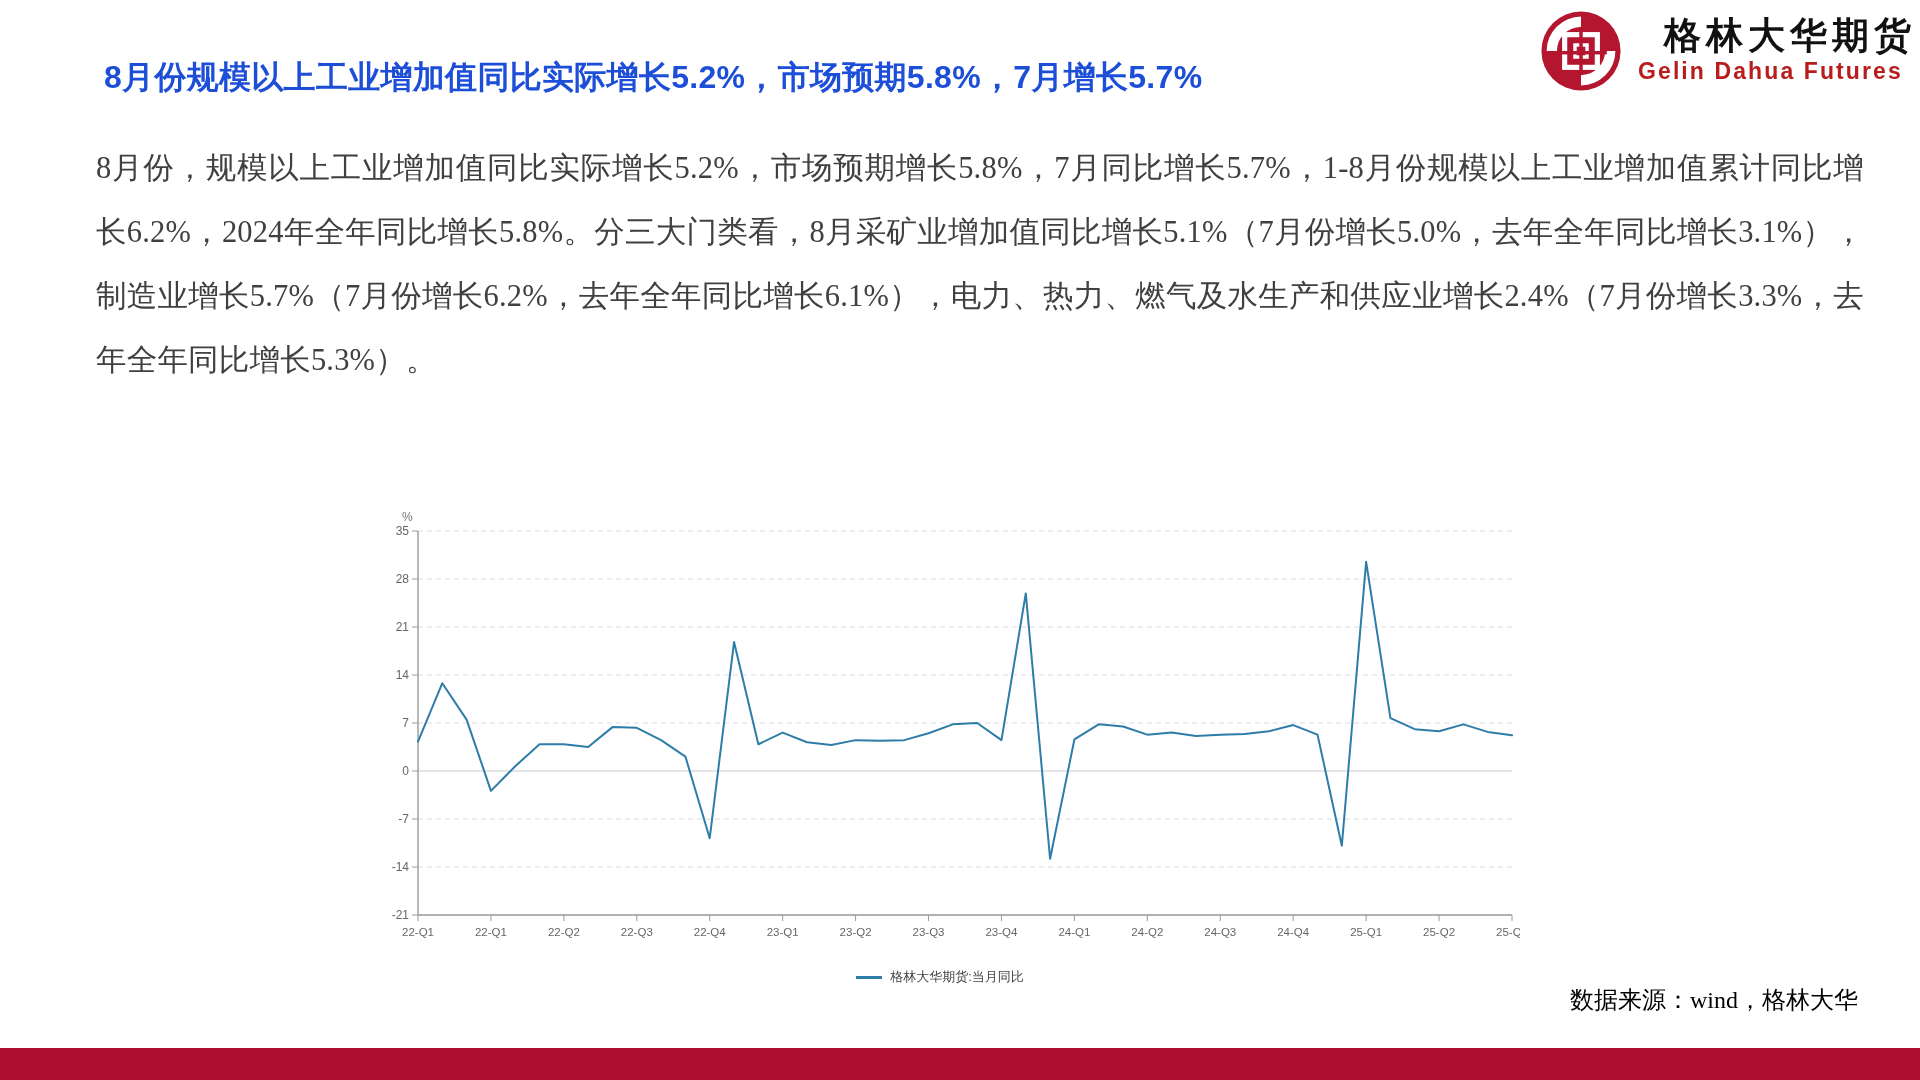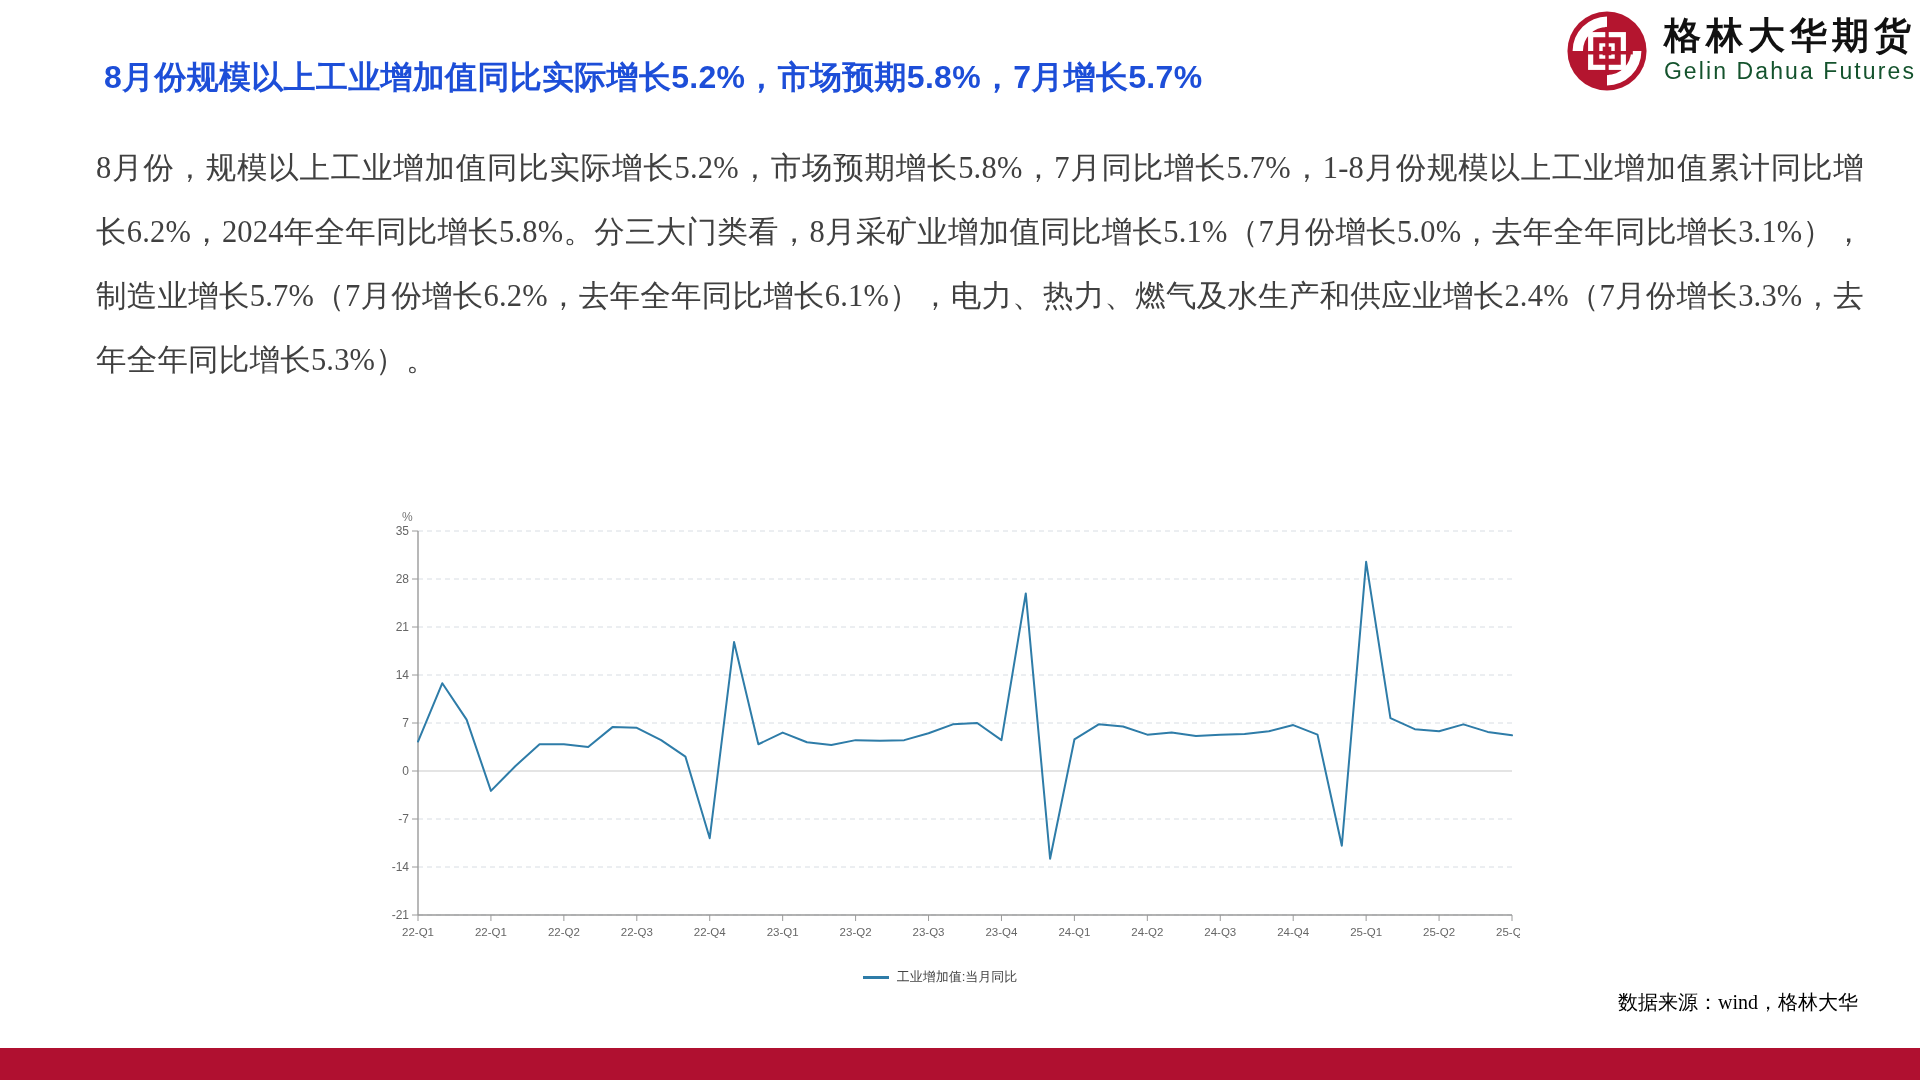--- a/index.html
+++ b/index.html
@@ -14,25 +14,25 @@
   
   #logo-area {
     position:absolute; top:8px; right:4px;
     display:flex; align-items:center; gap:14px;
   }
   #logo-mark { width:86px; height:86px; flex:0 0 86px; }
   #logo-words { display:flex; flex-direction:column; justify-content:center; }
   #logo-cn {
     font-family:"Liberation Sans", sans-serif;
     font-weight:bold; font-size:37px; color:#111;
-    letter-spacing:5px; line-height:1.08;
+    letter-spacing:5px; line-height:1.08;margin-left:26px;
   }
   #logo-en {
     font-family:"Liberation Sans", sans-serif;
-    font-weight:normal; font-size:23px; color:#14532d;
+    font-weight:bold; font-size:23px; color:#b91c1c;
     letter-spacing:2.1px; line-height:1.18; margin-top:2px;
   }
 
   
   #slide-title {
     position:absolute; left:104px; top:56px;
     font-family:"Liberation Sans", sans-serif;
     font-weight:bold;
     font-size:32px;
     color:#1d4ed8;
@@ -63,21 +63,21 @@
   }
   #legend-swatch { width:26px; height:3px; background:#2e7ca8; display:block; }
   #legend-label {
     font-family:"Liberation Sans", sans-serif;
     font-size:13px; color:#444;
   }
 
   
   #source-note {
     position:absolute; right:62px; bottom:64px;
-    font-size:20px; color:#000;
+    font-size:24px; color:#000;
     white-space:nowrap;
   }
   #bottom-bar {
     position:absolute; left:0; bottom:0; width:1920px; height:32px;
     background:#b01030;
   }
   #bottom-bar-accent {
     position:absolute; left:0; bottom:32px; width:1920px; height:3px;
     background:#ffffff;
   }
@@ -177,19 +177,19 @@
         <text x="1152" y="431" text-anchor="middle" font-family="Liberation Sans, sans-serif" font-size="11.5" fill="#666">25-Q3</text>
       </g>
     <g id="g-series">
         <polyline points="58.00,236.51 82.31,178.23 106.62,214.57 130.93,285.89 155.24,261.20 179.56,239.26 203.87,239.26 228.18,242.00 252.49,222.11 276.80,222.80 301.11,235.14 325.42,251.60 349.73,333.20 374.04,137.09 398.36,239.26 422.67,227.60 446.98,237.20 471.29,239.94 495.60,235.14 519.91,235.83 544.22,235.14 568.53,228.29 592.84,219.37 617.16,218.00 641.47,235.14 665.78,88.40 690.09,353.77 714.40,234.46 738.71,219.37 763.02,221.43 787.33,229.66 811.64,227.60 835.96,231.03 860.27,229.66 884.58,228.97 908.89,226.23 933.20,220.06 957.51,229.66 981.82,340.74 1006.13,56.86 1030.44,213.20 1054.76,224.17 1079.07,226.23 1103.38,219.37 1127.69,226.91 1152.00,230.34" fill="none" stroke="#2e7ca8" stroke-width="2" stroke-linejoin="round" stroke-linecap="round"></polyline>
       </g>
     <text id="unit-label" x="42" y="16" font-family="Liberation Sans, sans-serif" font-size="12" fill="#777">%</text>
   </svg>
 
   <div id="legend-row">
     <span id="legend-swatch"></span>
-    <span id="legend-label">工业增加值:当月同比</span>
+    <span id="legend-label">格林大华期货:当月同比</span>
   </div>
 </div>
 
 <div id="source-note">数据来源：wind，格林大华</div>
 <div id="bottom-bar-accent"></div>
 <div id="bottom-bar"></div>
 
 </body></html>

